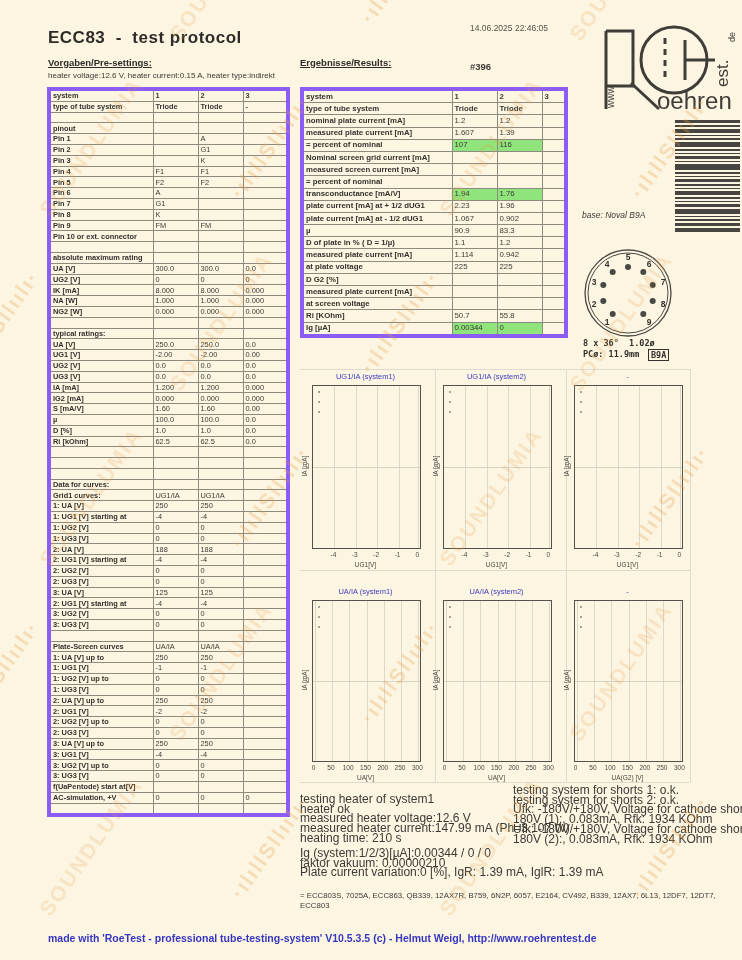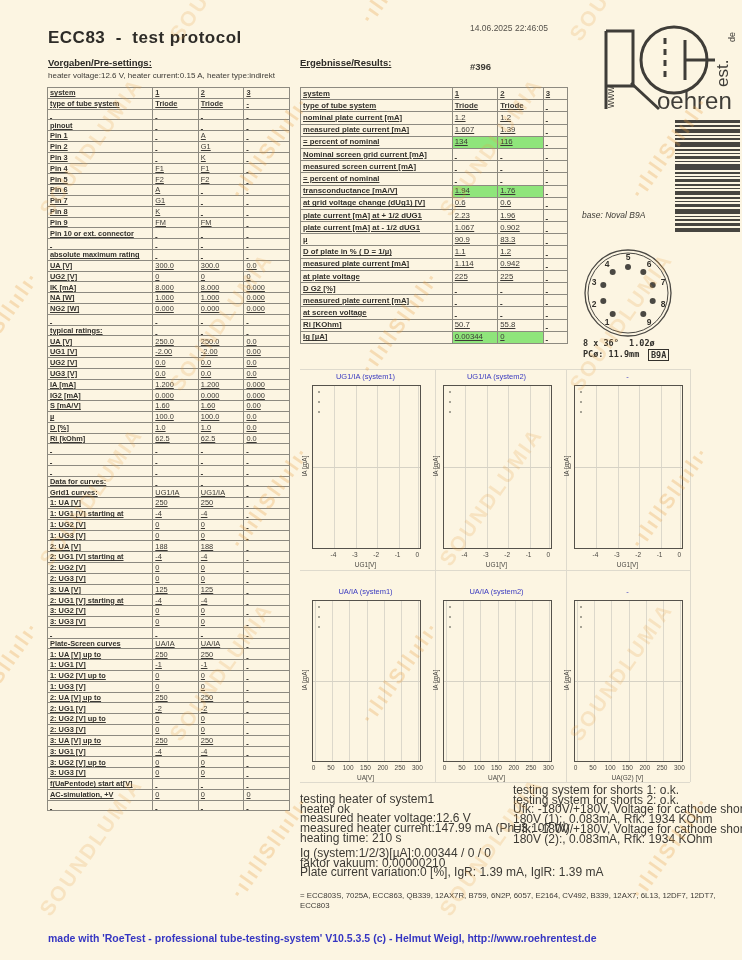--- a/index.html
+++ b/index.html
@@ -6,21 +6,21 @@
   .page{position:relative;width:742px;height:960px;background:#fcf5e2;overflow:hidden;
         font-family:"Liberation Sans",sans-serif;color:#3c3a35;}
   .abs{position:absolute;}
   .doc-title{left:48px;top:28px;font-size:17px;font-weight:bold;letter-spacing:.5px;color:#2e2c28;white-space:pre;text-align:center;}
   .sec-head{font-size:9.5px;font-weight:bold;text-decoration:underline;color:#2e2c28;}
   .heater-line{left:48px;top:71px;font-size:8px;}
   .date{left:470px;top:23px;font-size:8.5px;color:#55524c;}
   .tube-no{left:470px;top:61px;font-size:9.5px;font-weight:bold;}
 
   table{border-collapse:collapse;table-layout:fixed;position:absolute;background:transparent;
-        border:1px solid #8b5cf6;text-decoration:underline;}
+        border:4px solid #8b5cf6;}
   td{border:1px solid #8d8a80;font-size:7.4px;line-height:1;padding:0 2px;overflow:hidden;white-space:nowrap;vertical-align:middle;}
   td:first-child{font-weight:bold;color:#33312c;}
   .t-presets{left:47px;top:87px;width:243px;}
   .t-presets td{height:9.8px;}
   .t-results{left:300px;top:87px;width:268px;}
   .t-results td{height:11.2px;font-size:7.8px;}
   .bold{font-weight:bold;}
   .green{background:#8fe57b;}
 
   
@@ -577,21 +577,21 @@
           <td>&nbsp;</td>
         </tr>
         <tr>
           <td>measured plate current [mA]</td>
           <td>1.607</td>
           <td>1.39</td>
           <td>&nbsp;</td>
         </tr>
         <tr>
           <td>= percent of nominal</td>
-          <td class="green">134</td>
+          <td class="green">107</td>
           <td class="green">116</td>
           <td>&nbsp;</td>
         </tr>
         <tr>
           <td>Nominal screen grid current [mA]</td>
           <td>&nbsp;</td>
           <td>&nbsp;</td>
           <td>&nbsp;</td>
         </tr>
         <tr>
@@ -603,26 +603,20 @@
         <tr>
           <td>= percent of nominal</td>
           <td>&nbsp;</td>
           <td>&nbsp;</td>
           <td>&nbsp;</td>
         </tr>
         <tr>
           <td>transconductance [mA/V]</td>
           <td class="green">1.94</td>
           <td class="green">1.76</td>
-          <td>&nbsp;</td>
-        </tr>
-        <tr>
-          <td>at grid voltage change (dUg1) [V]</td>
-          <td>0.6</td>
-          <td>0.6</td>
           <td>&nbsp;</td>
         </tr>
         <tr>
           <td>plate current [mA] at + 1/2 dUG1</td>
           <td>2.23</td>
           <td>1.96</td>
           <td>&nbsp;</td>
         </tr>
         <tr>
           <td>plate current [mA] at - 1/2 dUG1</td>

